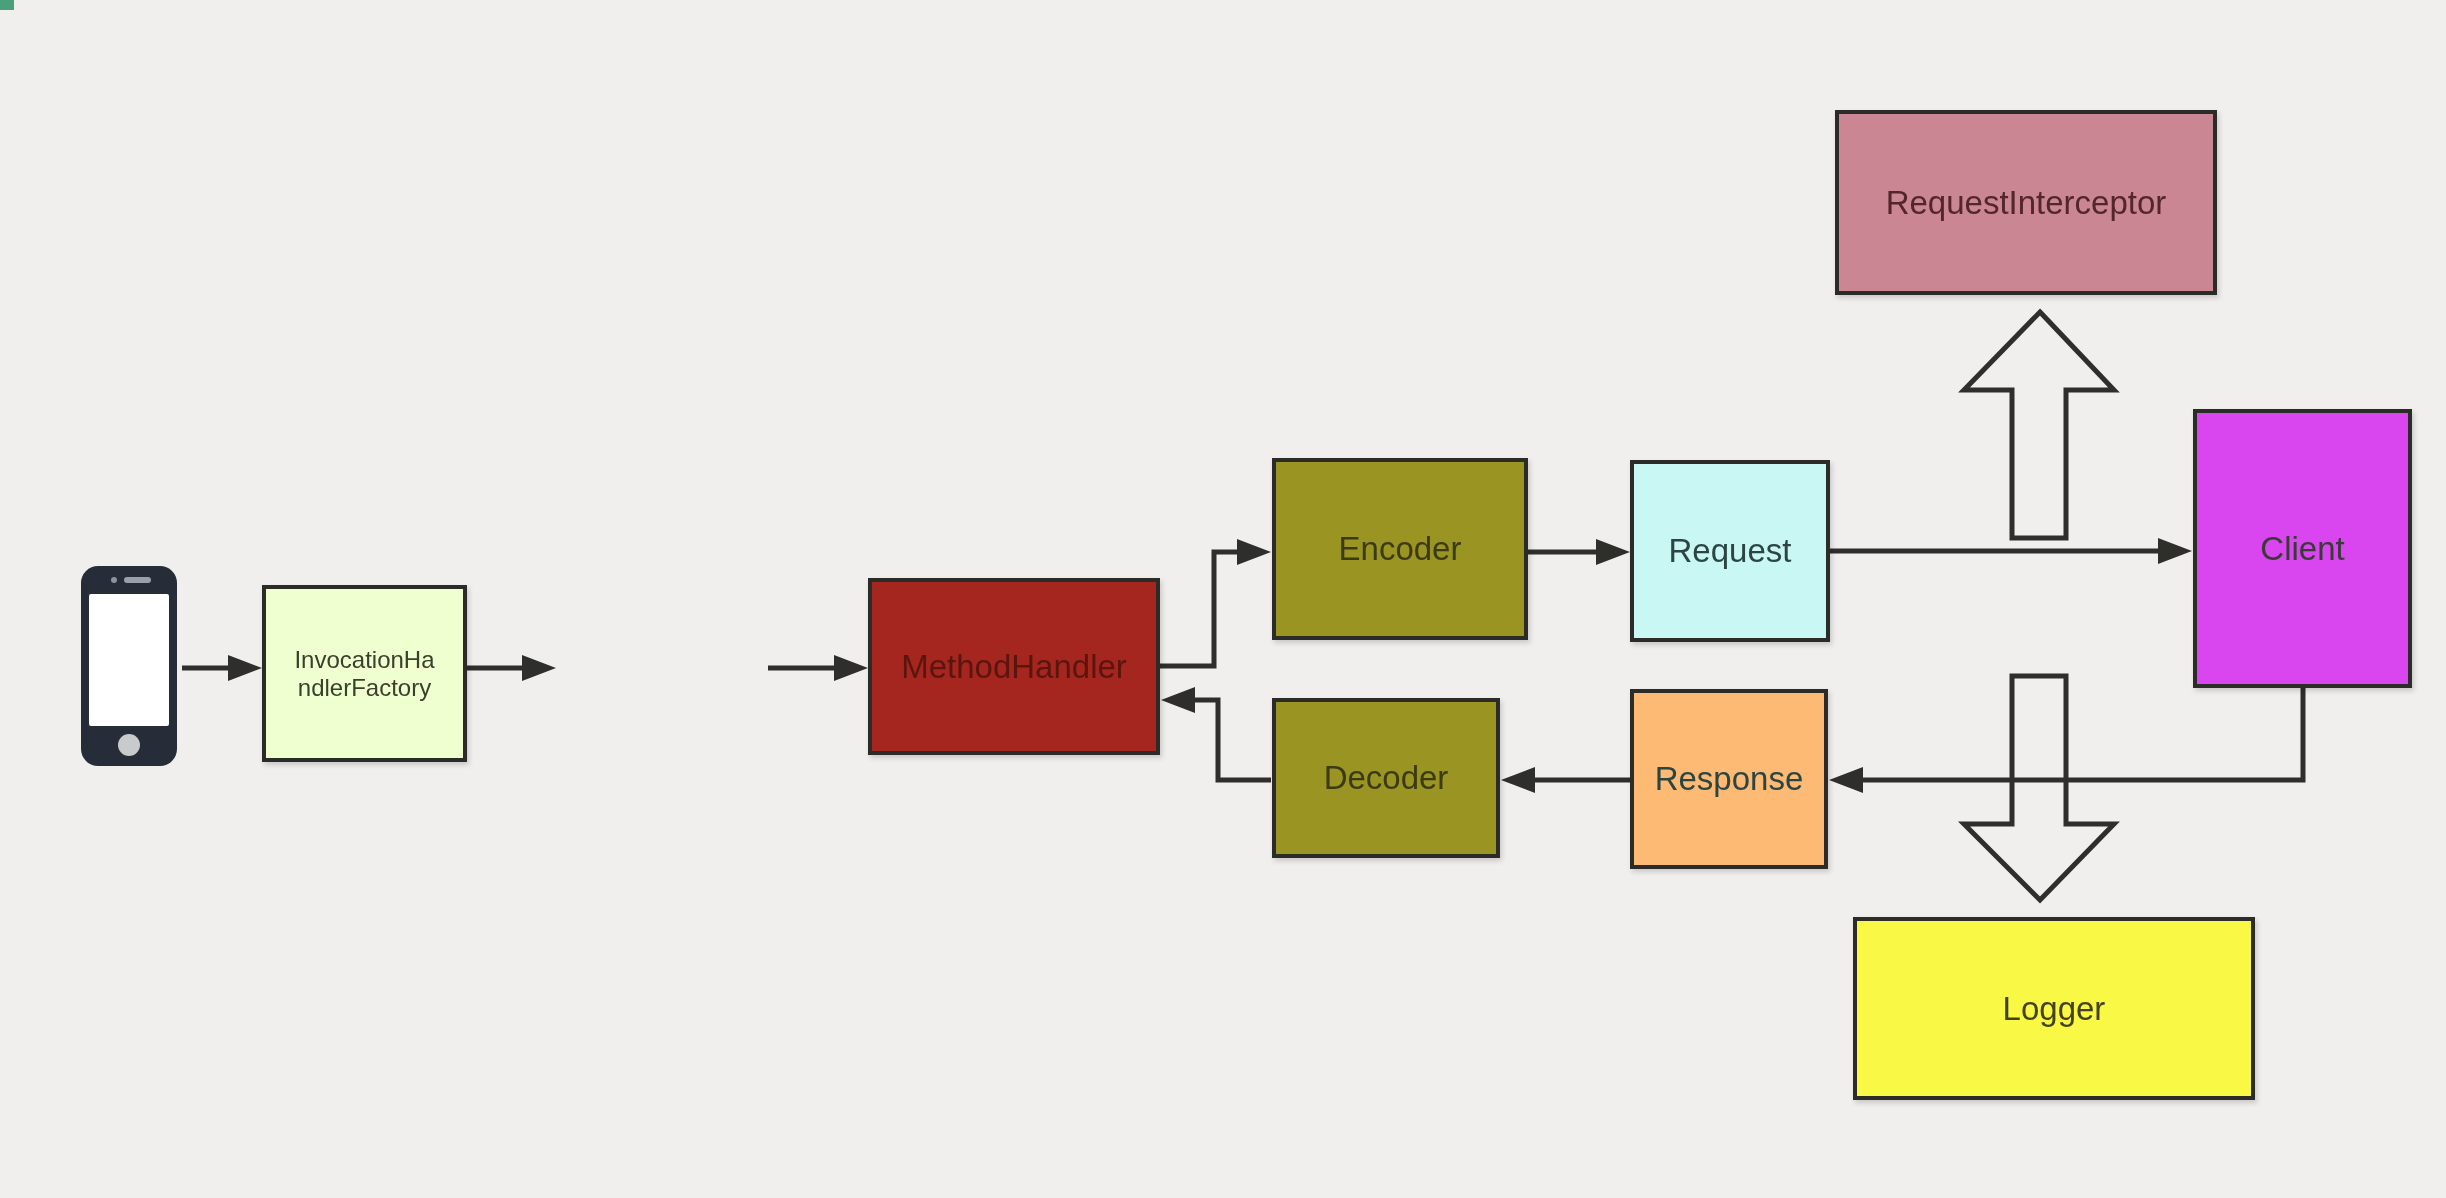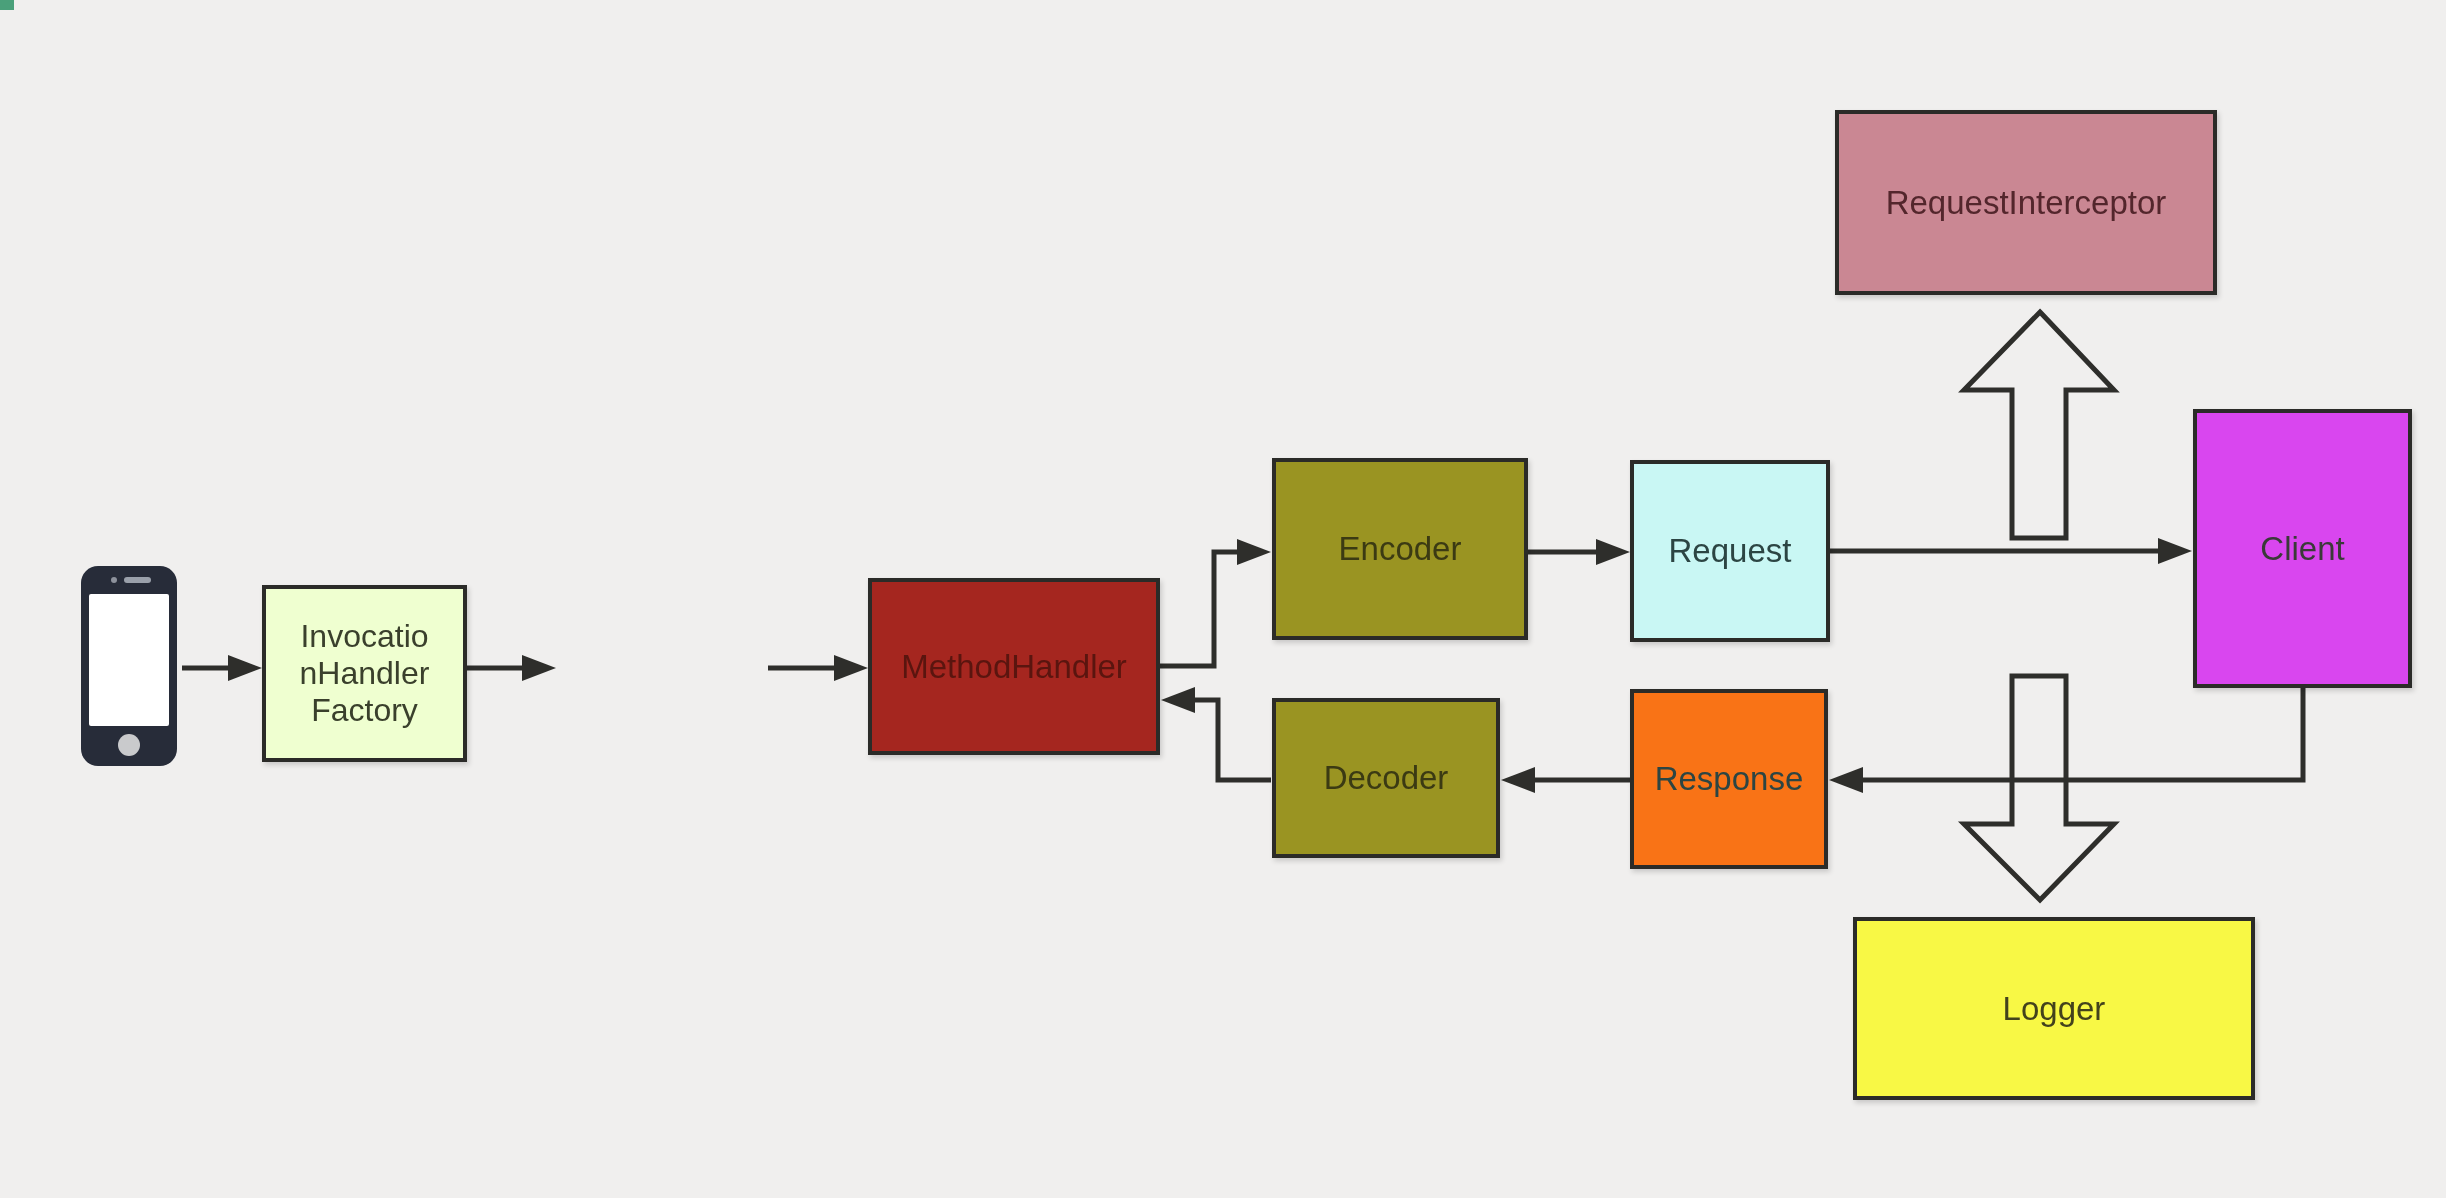--- a/index.html
+++ b/index.html
@@ -38,34 +38,34 @@
     box-shadow: 2px 3px 5px rgba(0,0,0,0.16);
     font-size: 33px;
     line-height: 1.15;
     color: #333;
   }
   .box .lbl { display: block; width: 100%; }
 
   .phone-wrap      { left: 80px;   top: 565px; width: 98px;  height: 202px; }
   .factory         { left: 262px;  top: 585px; width: 205px; height: 177px;
                      background: #efffd0; color: #3a402c;
-                     font-size: 32px; padding: 16px 28px; }
+                     font-size: 24px; padding: 16px 28px; }
   .factory .lbl    { word-break: break-all; }
   .contract        { left: 556px;  top: 578px; width: 212px; height: 182px;
                      background: #b5ee68; color: #37411f; }
   .method-handler  { left: 868px;  top: 578px; width: 292px; height: 177px;
                      background: #a5261f; color: #5a150f; }
   .encoder         { left: 1272px; top: 458px; width: 256px; height: 182px;
                      background: #9a9422; color: #3b3a13; }
   .request         { left: 1630px; top: 460px; width: 200px; height: 182px;
                      background: #c9f7f4; color: #2c4543; }
   .decoder         { left: 1272px; top: 698px; width: 228px; height: 160px;
                      background: #9a9422; color: #3b3a13; }
   .response        { left: 1630px; top: 689px; width: 198px; height: 180px;
-                     background: #f97316; color: #2c4543; }
+                     background: #fdba74; color: #2c4543; }
   .request-interceptor { left: 1835px; top: 110px; width: 382px; height: 185px;
                      background: #ca8793; color: #53262c; }
   .client          { left: 2193px; top: 409px; width: 219px; height: 279px;
                      background: #d946ef; color: #3a3a38; }
   .logger          { left: 1853px; top: 917px; width: 402px; height: 183px;
                      background: #f8f845; color: #43421c; }
 </style>
 </head>
 <body>
 

